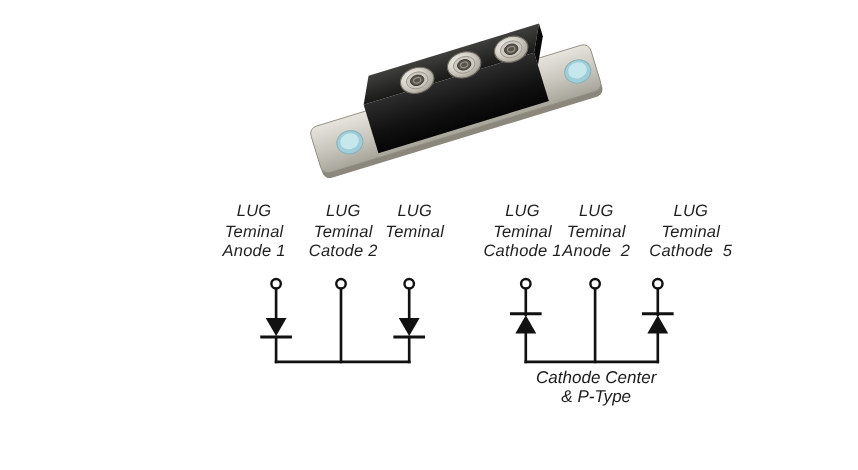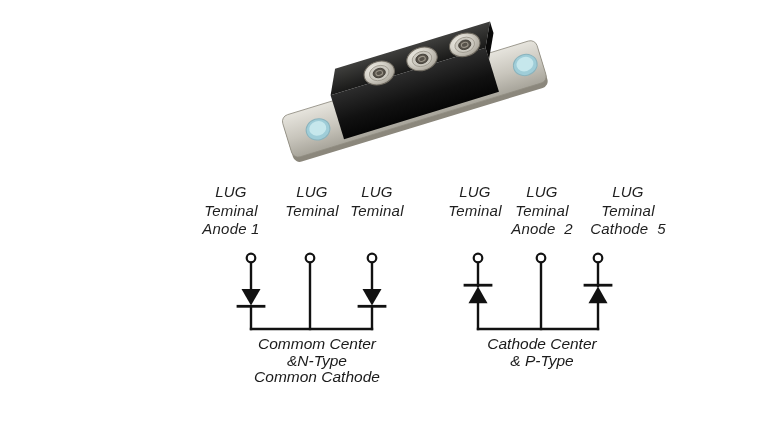--- a/index.html
+++ b/index.html
@@ -107,29 +107,31 @@
   </svg>
 
   <div class="lbl" style="left:166px;">
     <span>LUG</span>
     <span>Teminal</span>
     <span>Anode 1</span>
   </div>
   <div class="lbl" style="left:247px;">
     <span>LUG</span>
     <span>Teminal</span>
+    <span>Catode 2</span>
   </div>
   <div class="lbl" style="left:312px;">
     <span>LUG</span>
     <span>Teminal</span>
   </div>
 
   <div class="lbl" style="left:410px;">
     <span>LUG</span>
     <span>Teminal</span>
+    <span>Cathode 1</span>
   </div>
   <div class="lbl" style="left:477px;">
     <span>LUG</span>
     <span>Teminal</span>
     <span>Anode  2</span>
   </div>
   <div class="lbl" style="left:563px;">
     <span>LUG</span>
     <span>Teminal</span>
     <span>Cathode  5</span>
@@ -174,23 +176,18 @@
       <path d="M598,262.8 V286"></path>
       <path d="M585,285.2 H611" stroke-width="2.8"></path>
       <path d="M598,303 V329"></path>
 
       <path d="M478,329 H598"></path>
     </g>
     <polygon points="478,286.5 468.5,303.2 487.5,303.2" fill="#111111"></polygon>
     <polygon points="598,286.5 588.5,303.2 607.5,303.2" fill="#111111"></polygon>
   </svg>
 
-  <div class="cap" style="left:210px;">
-    <span>Commom Center</span>
-    <span>&amp;N-Type</span>
-    <span>Common Cathode</span>
-  </div>
   <div class="cap" style="left:435px;">
     <span>Cathode Center</span>
     <span>&amp; P-Type</span>
   </div>
 
 </div>
 
 </body></html>

